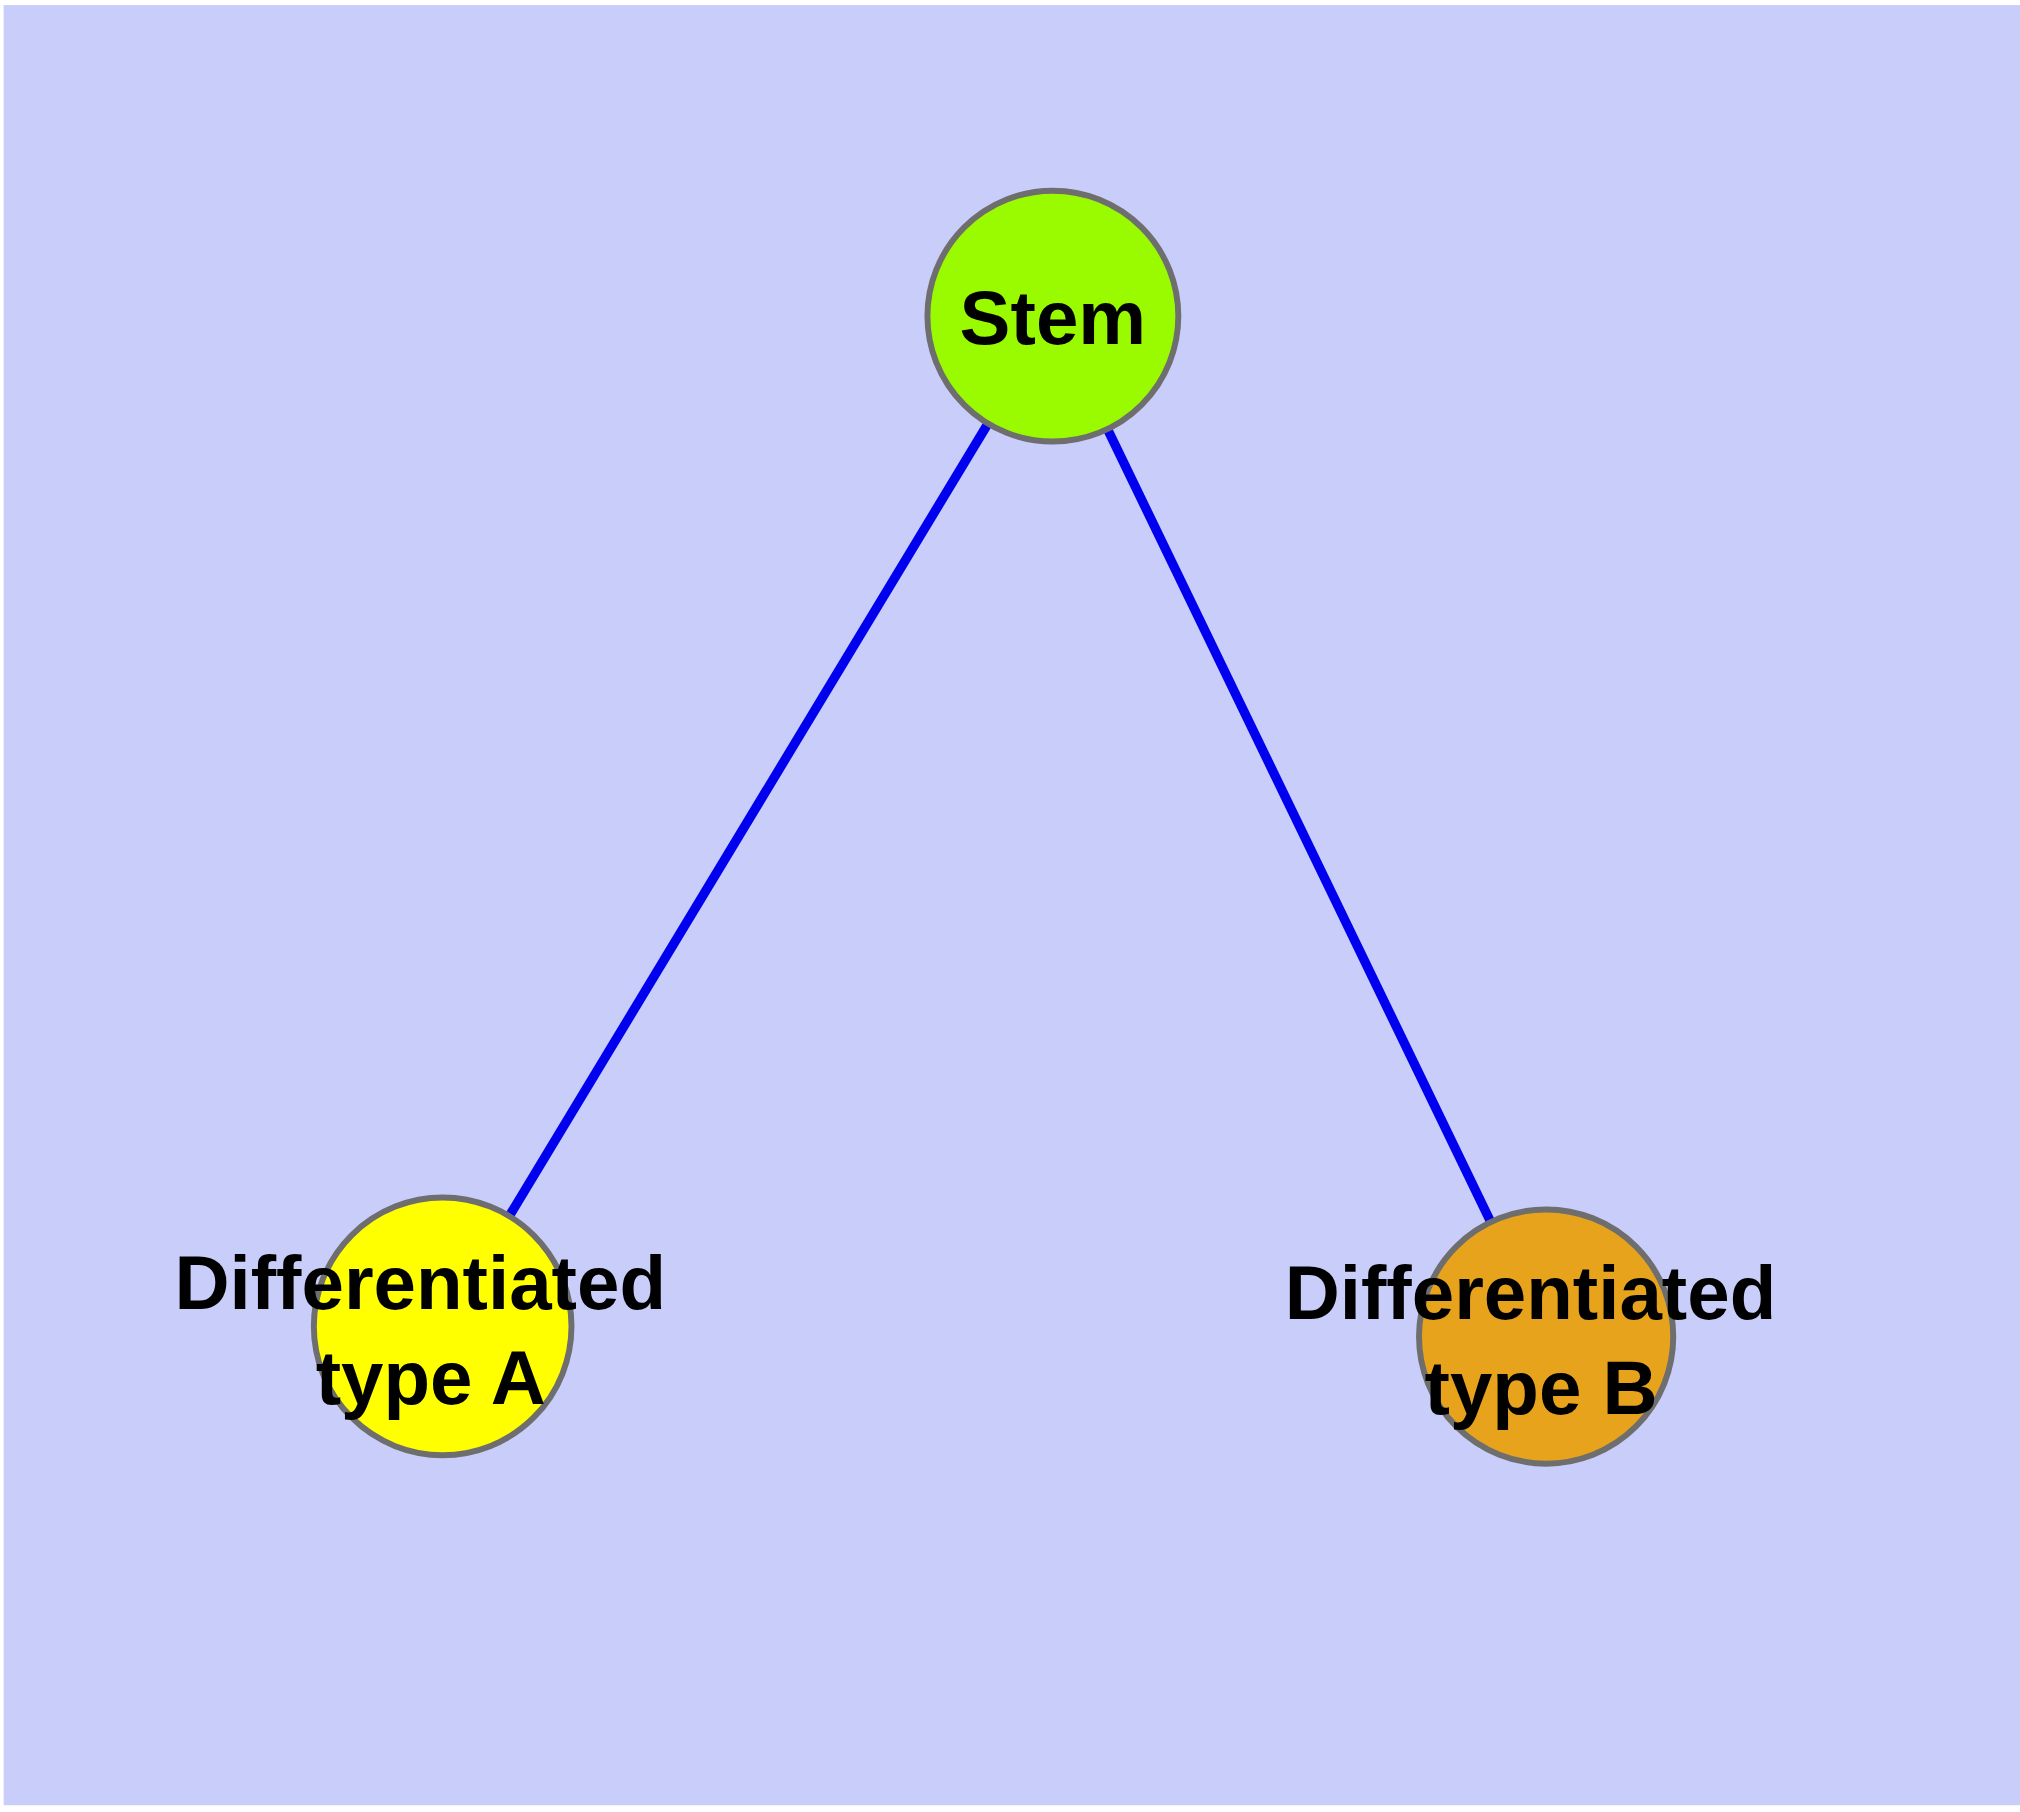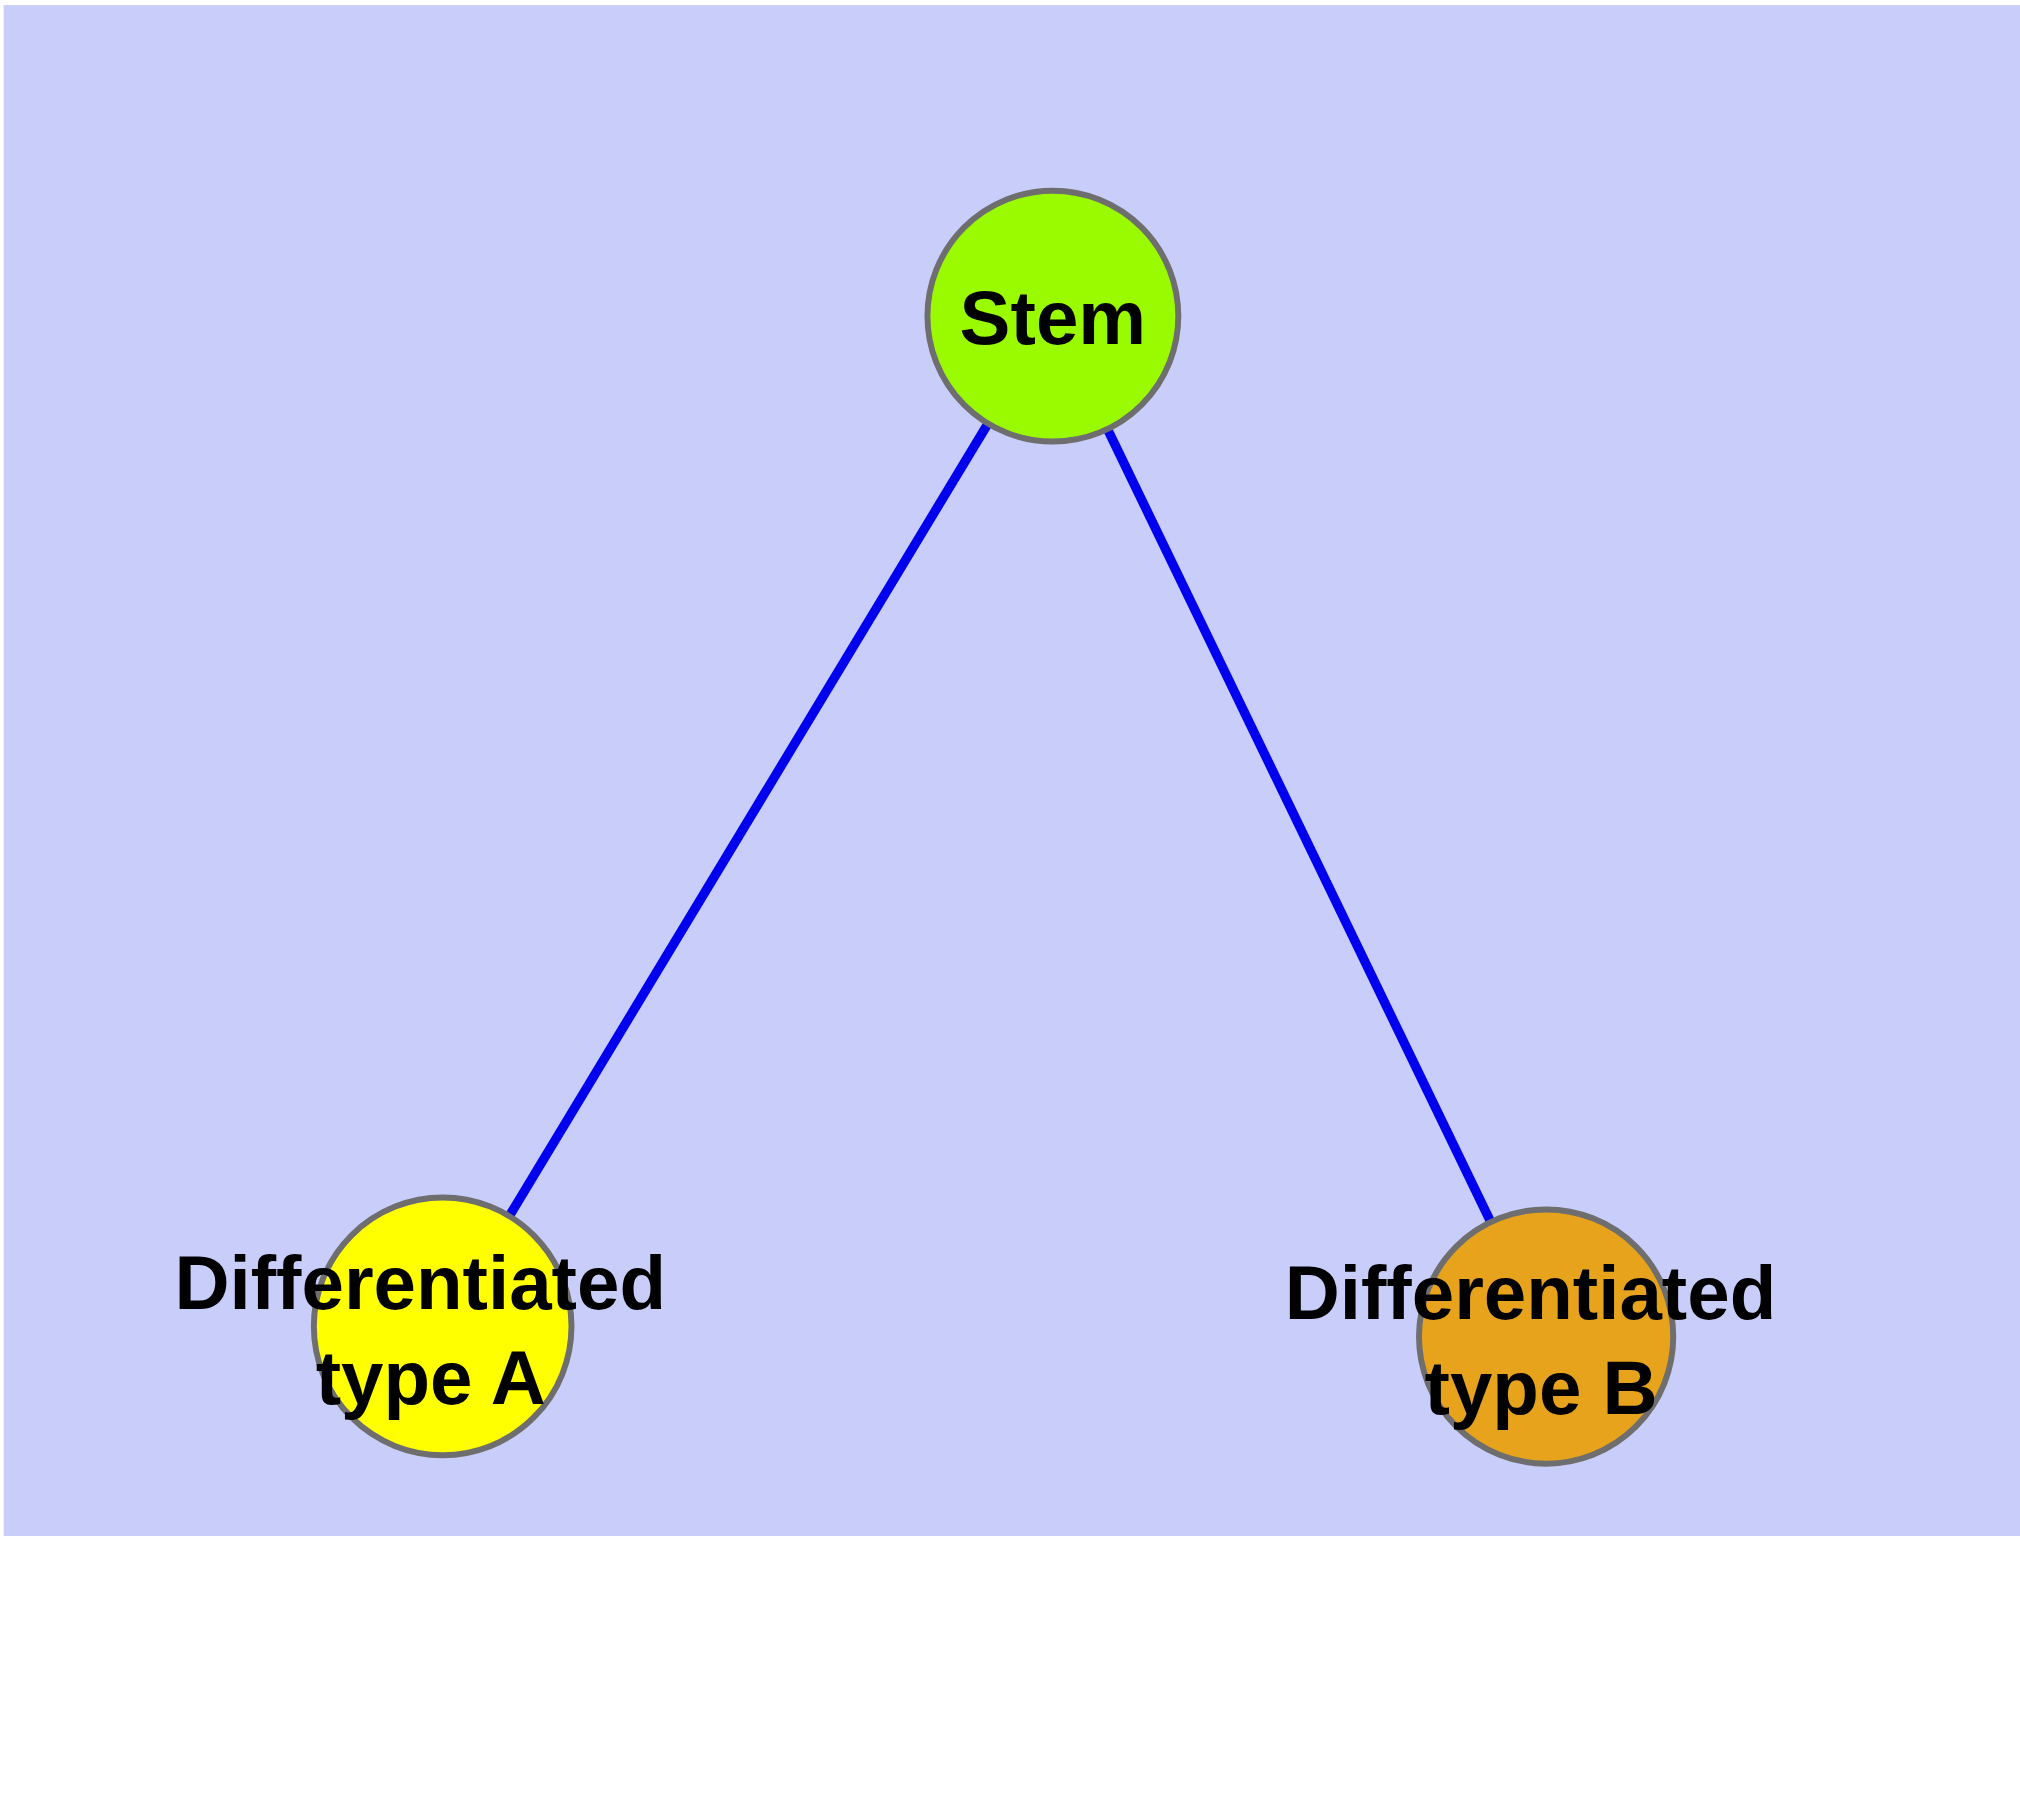--- a/index.html
+++ b/index.html
@@ -3,21 +3,21 @@
 <meta charset="utf-8">
 <style>
   html, body {
     margin: 0;
     padding: 0;
     background: #ffffff;
   }
   .stage {
     position: relative;
     width: 2021px;
-    height: 1536px;
+    height: 1812px;
     overflow: hidden;
   }
   svg { display: block; }
   .edge {
     stroke-width: 11px;
     fill: none;
   }
   .node {
     stroke-width: 7px;
   }

